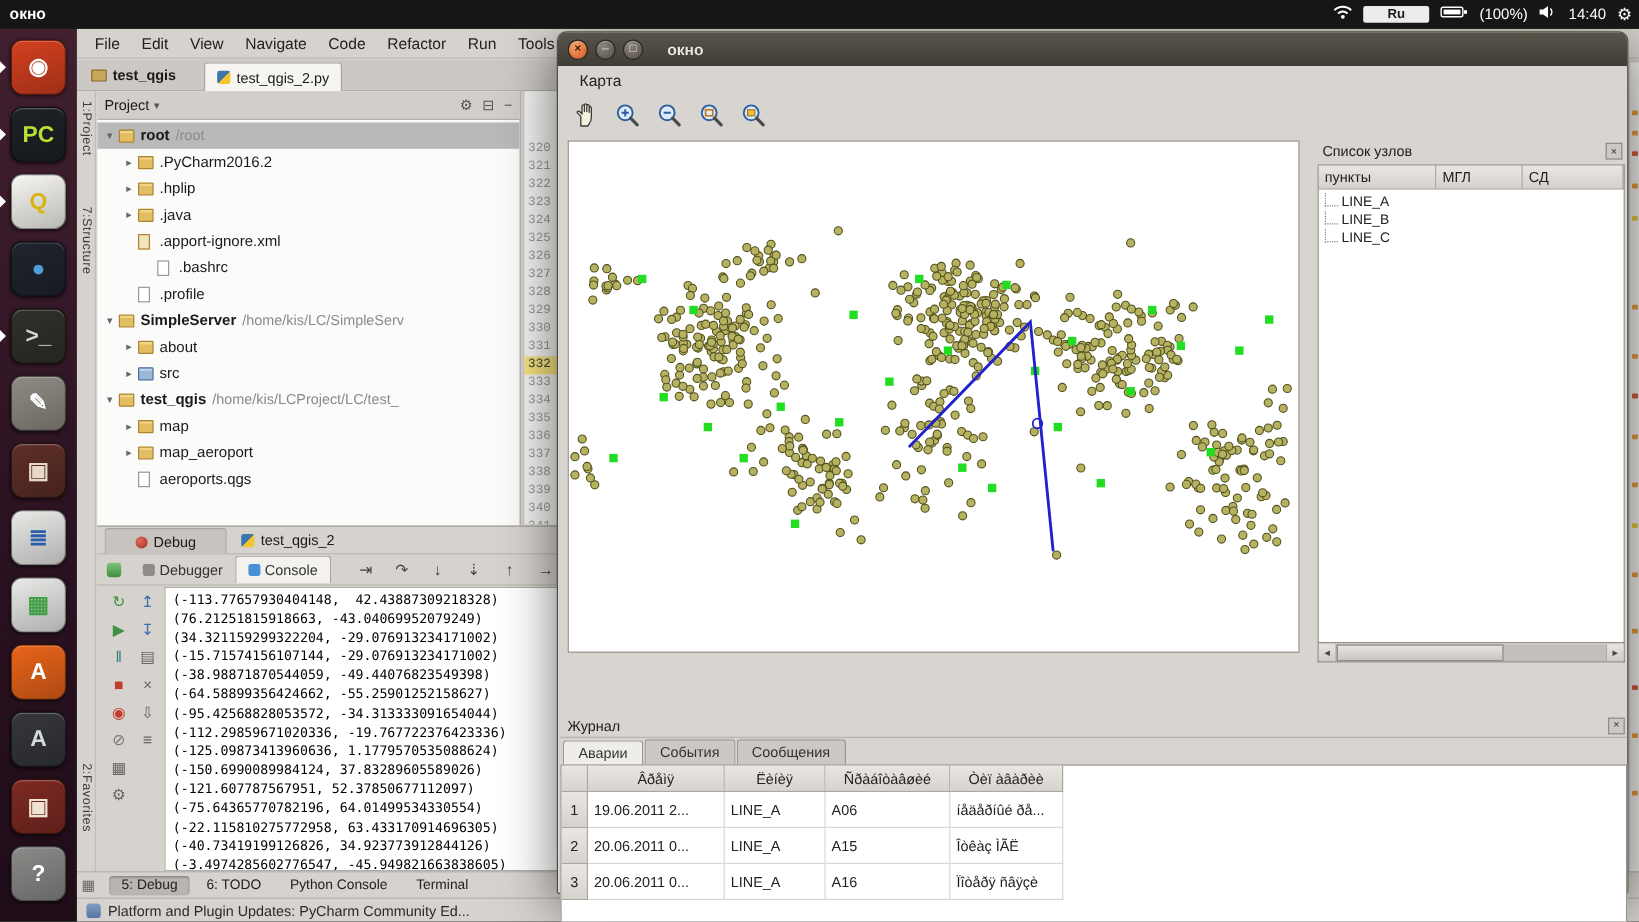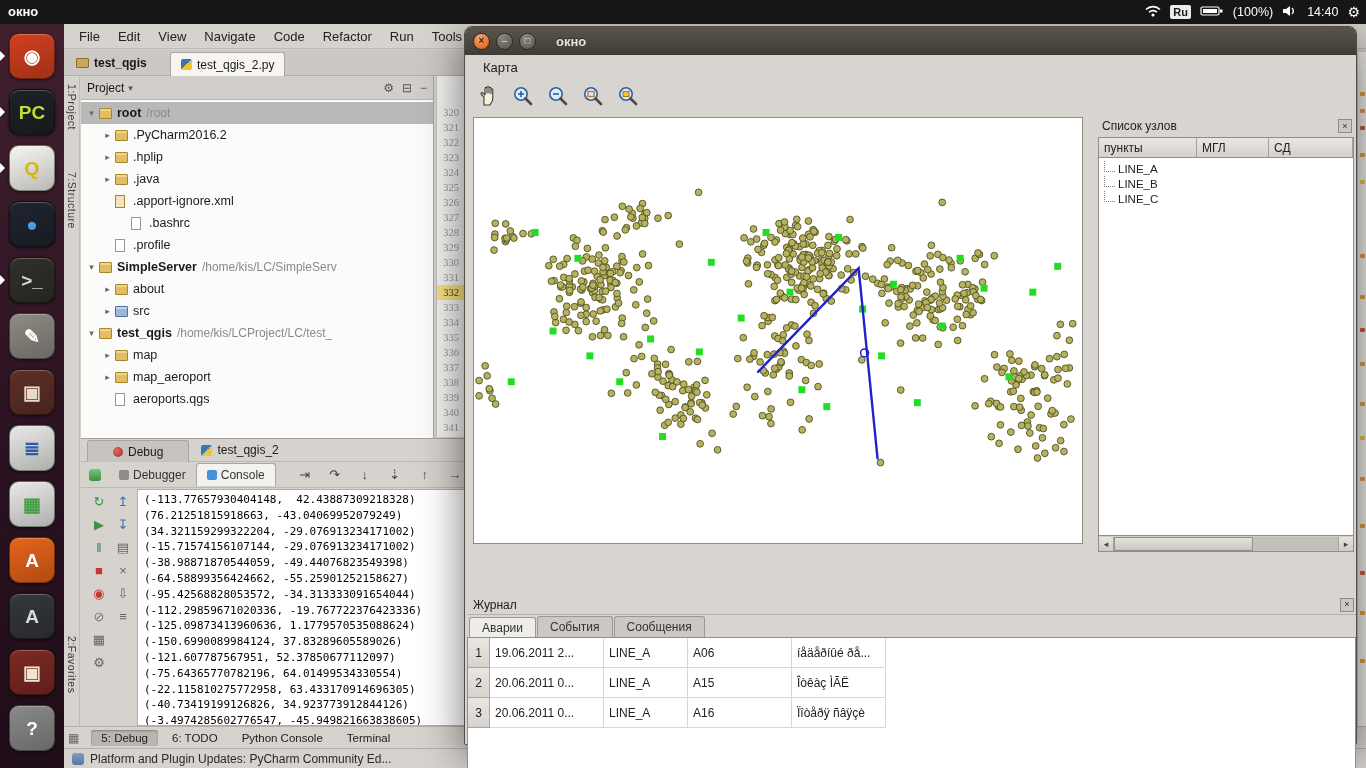--- a/index.html
+++ b/index.html
@@ -3,21 +3,21 @@
 <meta charset="utf-8">
 <style>
   * { margin:0; padding:0; box-sizing:border-box; }
   body { background:#000; font-family:"Liberation Sans", sans-serif; }
   #screen { position:relative; width:1366px; height:768px; overflow:hidden; background:#3a3a3a; }
 
   
   .topbar { position:absolute; left:0; top:0; width:1366px; height:24px; background:#161616; color:#fff; z-index:30; }
   .tb-title { position:absolute; left:8px; top:4px; font-weight:bold; font-size:13px; }
   .tb-right { position:absolute; right:6px; top:0; height:24px; display:flex; align-items:center; gap:9px; }
-  .tb-kbd { background:#ececec; color:#1a1a1a; font-size:11px; font-weight:bold; padding:1px 3px; border-radius:2px; }
+  .tb-kbd { background:#ececec; color:#1a1a1a; font-size:11px; font-weight:bold; padding:1px 20px; border-radius:2px; }
   .tb-text { font-size:12.5px; }
   .tb-gear { font-size:14px; color:#fff; }
 
   
   .launcher { position:absolute; left:0; top:24px; width:64px; height:744px; z-index:20; padding-top:4px;
               background:linear-gradient(#41202f 0%, #2a1220 60%, #1f0d18 100%); }
   .launcher-item { position:relative; width:64px; height:56px; display:flex; align-items:center; justify-content:center; }
   .tile { width:46px; height:46px; border-radius:10px; display:flex; align-items:center; justify-content:center;
           border:1px solid rgba(0,0,0,.45); box-shadow:inset 0 1px rgba(255,255,255,.25), 0 1px 3px rgba(0,0,0,.6); }
   .tile-glyph { font-size:19px; font-weight:bold; line-height:1; }
@@ -50,21 +50,21 @@
   .tw-arrow { width:13px; color:#666; font-size:9px; text-align:center; flex:none; }
   .tlabel.bold { font-weight:bold; }
   .tsuffix { color:#8a8a8a; margin-left:5px; font-size:12px; }
   .ticon { width:13px; height:11px; display:inline-block; margin:0 5px 0 1px; flex:none; }
   .ticon.folder { background:#e3bd63; border:1px solid #a8862e; border-radius:1px; box-shadow:inset 0 2px #f1d489; }
   .ticon.folder-src { background:#9db7d8; border:1px solid #4a6fa0; border-radius:1px; box-shadow:inset 0 2px #c3d5ea; }
   .ticon.file { width:10px; height:13px; background:#fff; border:1px solid #999; margin-right:8px; }
   .ticon.file-xml { width:10px; height:13px; background:#f4e3c0; border:1px solid #b08030; margin-right:8px; }
 
   .pc-gutter { position:absolute; left:372px; top:52px; width:28px; height:361px; background:#f2f2f1; border-left:1px solid #c6c2bd; overflow:hidden; }
-  .gutter-nums { margin-top:29px; font-family:Liberation Serif, serif; font-size:10.5px; color:#979797; text-align:right; }
+  .gutter-nums { margin-top:41px; font-family:Liberation Mono, monospace; font-size:10.5px; color:#979797; text-align:right; }
   .lnum { height:15px; line-height:15px; padding-right:5px; }
   .lnum.active { background:#f6e27d; color:#3a3a3a; }
 
   .pc-debug { position:absolute; left:17px; top:414px; width:1285px; height:288px; background:#d6d2cd; border-top:1px solid #a5a19c; }
   .dbg-head { height:23px; display:flex; align-items:center; gap:12px; padding-left:6px; border-bottom:1px solid #bcb8b3; }
   .dbg-tab { display:flex; align-items:center; gap:5px; background:#c7c3be; border:1px solid #a9a5a0; border-bottom:none;
              border-radius:3px 3px 0 0; padding:2px 25px; font-size:12px; height:22px; margin-top:2px; }
   .bug-ico { width:10px; height:10px; border-radius:50%; background:radial-gradient(circle at 35% 35%, #e06a5a, #a03028); display:inline-block; }
   .dbg-session { display:flex; gap:5px; align-items:center; font-size:12px; }
   .dbg-tabsrow { height:26px; display:flex; align-items:center; padding-left:8px; border-bottom:1px solid #bcb8b3; }
@@ -1244,20 +1244,27 @@
       <div class="qj-head">
         <span>Журнал</span>
         <span class="dock-close">×</span>
       </div>
       <div class="qj-tabs">
           <span class="qj-tab active">Аварии</span>
           <span class="qj-tab">События</span>
           <span class="qj-tab">Сообщения</span>
         </div>
       <div class="qj-table">
+        <div class="qj-thead">
+            <span class="qj-th" style="width: 22px;"></span>
+            <span class="qj-th" style="width: 114px;">Âðåìÿ</span>
+            <span class="qj-th" style="width: 84px;">Ëèíèÿ</span>
+            <span class="qj-th" style="width: 104px;">Ñðàáîòàâøèé</span>
+            <span class="qj-th" style="width: 94px;">Òèï àâàðèè</span>
+          </div>
         <div class="qj-rows">
             <div class="qj-row">
               <span class="qj-td num" style="width: 22px;">1</span>
               <span class="qj-td" style="width: 114px;">19.06.2011 2...</span>
               <span class="qj-td" style="width: 84px;">LINE_A</span>
               <span class="qj-td" style="width: 104px;">A06</span>
               <span class="qj-td" style="width: 94px;">íåäåðíûé ðå...</span>
             </div>
             <div class="qj-row">
               <span class="qj-td num" style="width: 22px;">2</span>

